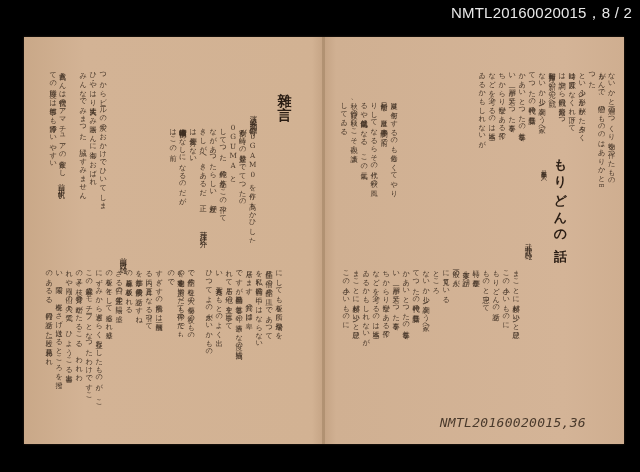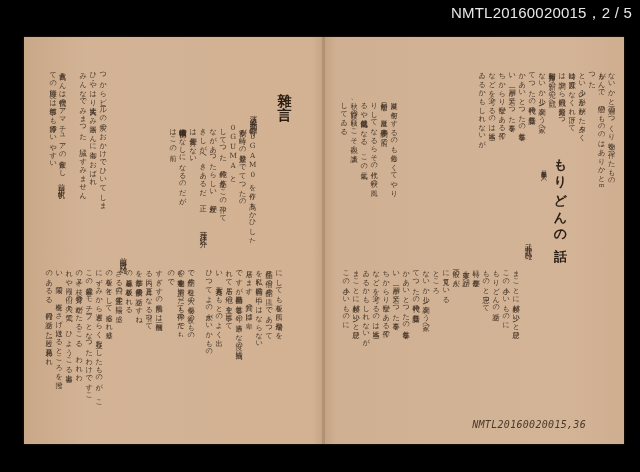--- a/index.html
+++ b/index.html
@@ -9,26 +9,26 @@
     background:linear-gradient(90deg,#c9a888 0%,#d3b395 10%,#d2b293 48%,#c4a384 50%,#d0b092 52%,#d4b497 90%,#cfae90 100%);
     box-shadow:0 0 2px #3a2a1c; }
   .crease { position:absolute; left:298px; top:0; width:3px; height:100%; background:rgba(120,90,60,0.25); }
   .page { position:absolute; top:0; height:100%; }
   .page.left { left:0; width:299px; }
   .page.right { left:301px; width:299px; }
   .col { position:absolute; writing-mode:vertical-rl; text-orientation:upright; color:#3b2c20; font-size:7.2px; line-height:9.6px; letter-spacing:0.4px; overflow:hidden; opacity:0.92; }
   .title { position:absolute; writing-mode:vertical-rl; text-orientation:upright; color:#2a1d14; font-weight:bold; font-size:14px; letter-spacing:14px; }
   .author { position:absolute; writing-mode:vertical-rl; text-orientation:upright; color:#2f2218; font-size:7.5px; letter-spacing:3px; }
   .subtitle { position:absolute; writing-mode:vertical-rl; text-orientation:upright; color:#3b2c20; font-size:6px; letter-spacing:1px; }
-  .handnote { position:absolute; right:38px; bottom:14px; color:#4a3a2c; font-family:"DejaVu Sans Mono", monospace; font-size:10px; font-style:italic; letter-spacing:0.3px; }
+  .handnote { position:absolute; right:38px; bottom:14px; color:#4a3a2c; font-family:"DejaVu Sans Mono", monospace; font-size:13px; font-style:italic; letter-spacing:0.3px; }
 </style>
 </head>
 <body>
 
-<div class="archive-id">NMTL20160020015，2 / 5</div>
+<div class="archive-id">NMTL20160020015，8 / 2</div>
 
 <div class="spread">
   <div class="crease"></div>
 
   <div class="page left">
     <div class="title" style="left:252px; top:44px;">雜言</div>
     <div class="author" style="left:224px; top:72px;">濱崎孝四郎</div>
     <div class="author" style="left:174px; top:188px;">芹澤銈介</div>
     <div class="author" style="left:94px; top:214px;">前田政雄</div>
     <div class="author" style="left:32px; top:140px;">前川千帆</div>

